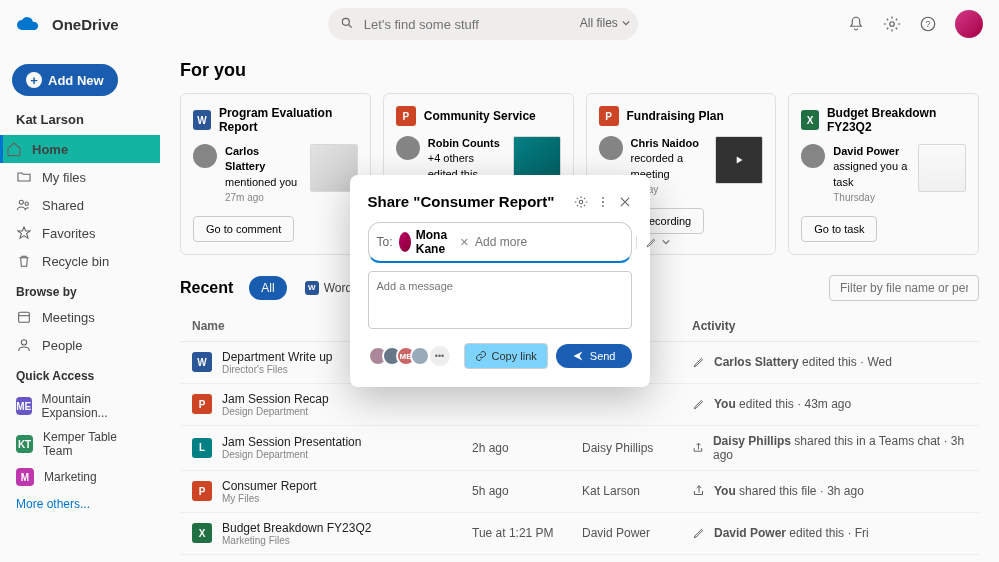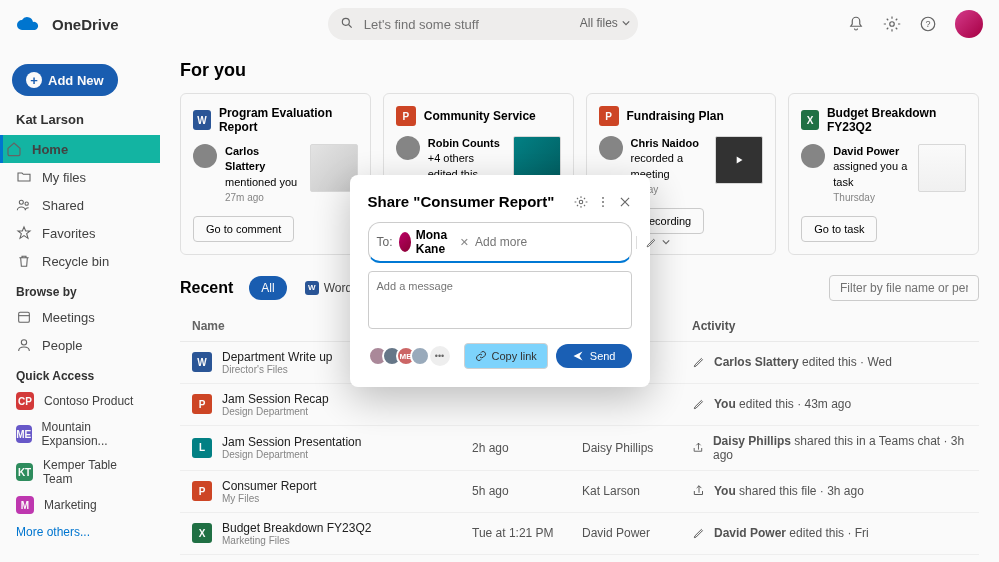--- a/index.html
+++ b/index.html
@@ -192,24 +192,20 @@
     <div class="nav-item">
       <svg viewBox="0 0 24 24">
           <circle cx="12" cy="8" r="4" fill="none" stroke="currentColor" stroke-width="1.6"></circle>
           <path fill="none" stroke="currentColor" stroke-width="1.6" d="M4 21c0-4 4-6 8-6s8 2 8 6"></path>
         </svg>
       <span>People</span>
     </div>
 
     <div class="nav-section">Quick Access</div>
     <div id="qa-list">
-        <div class="qa-item">
-          <span class="qa-badge" style="background:#d83b3b">CP</span>
-          <span>Contoso Product</span>
-        </div>
         <div class="qa-item">
           <span class="qa-badge" style="background:#6a5acd">ME</span>
           <span>Mountain Expansion...</span>
         </div>
         <div class="qa-item">
           <span class="qa-badge" style="background:#2f8f5f">KT</span>
           <span>Kemper Table Team</span>
         </div>
         <div class="qa-item">
           <span class="qa-badge" style="background:#c239b3">M</span>

